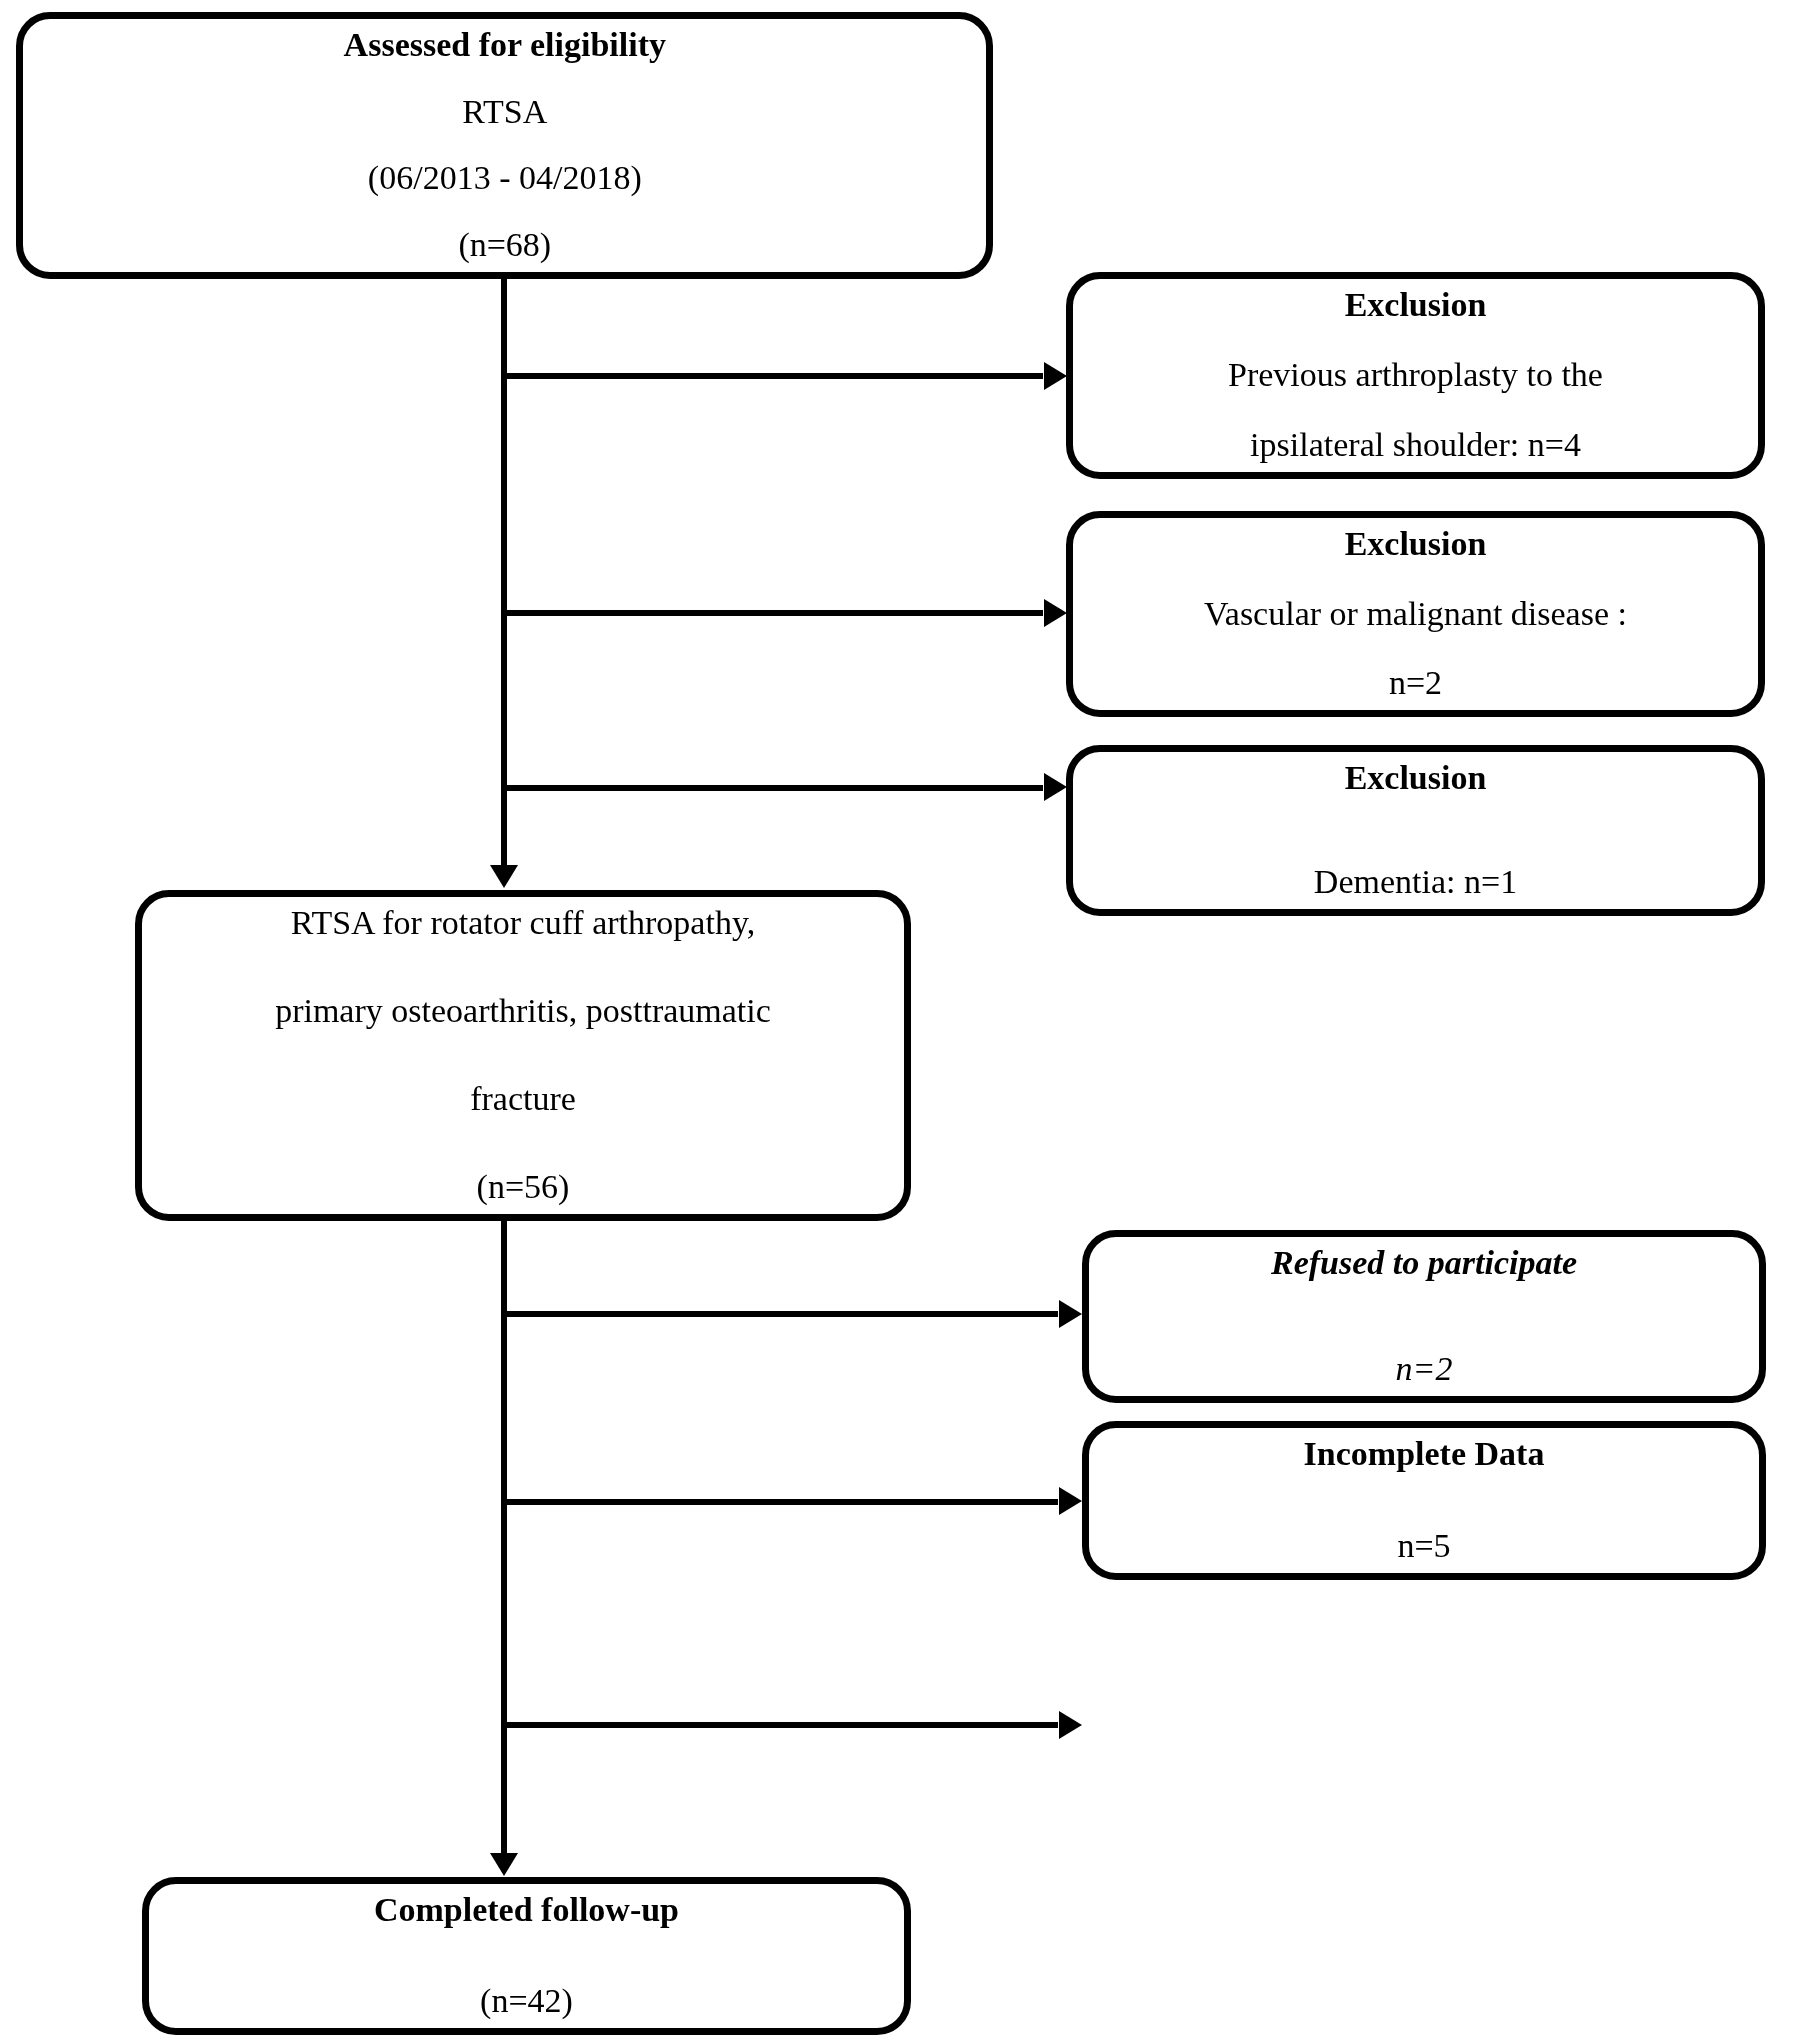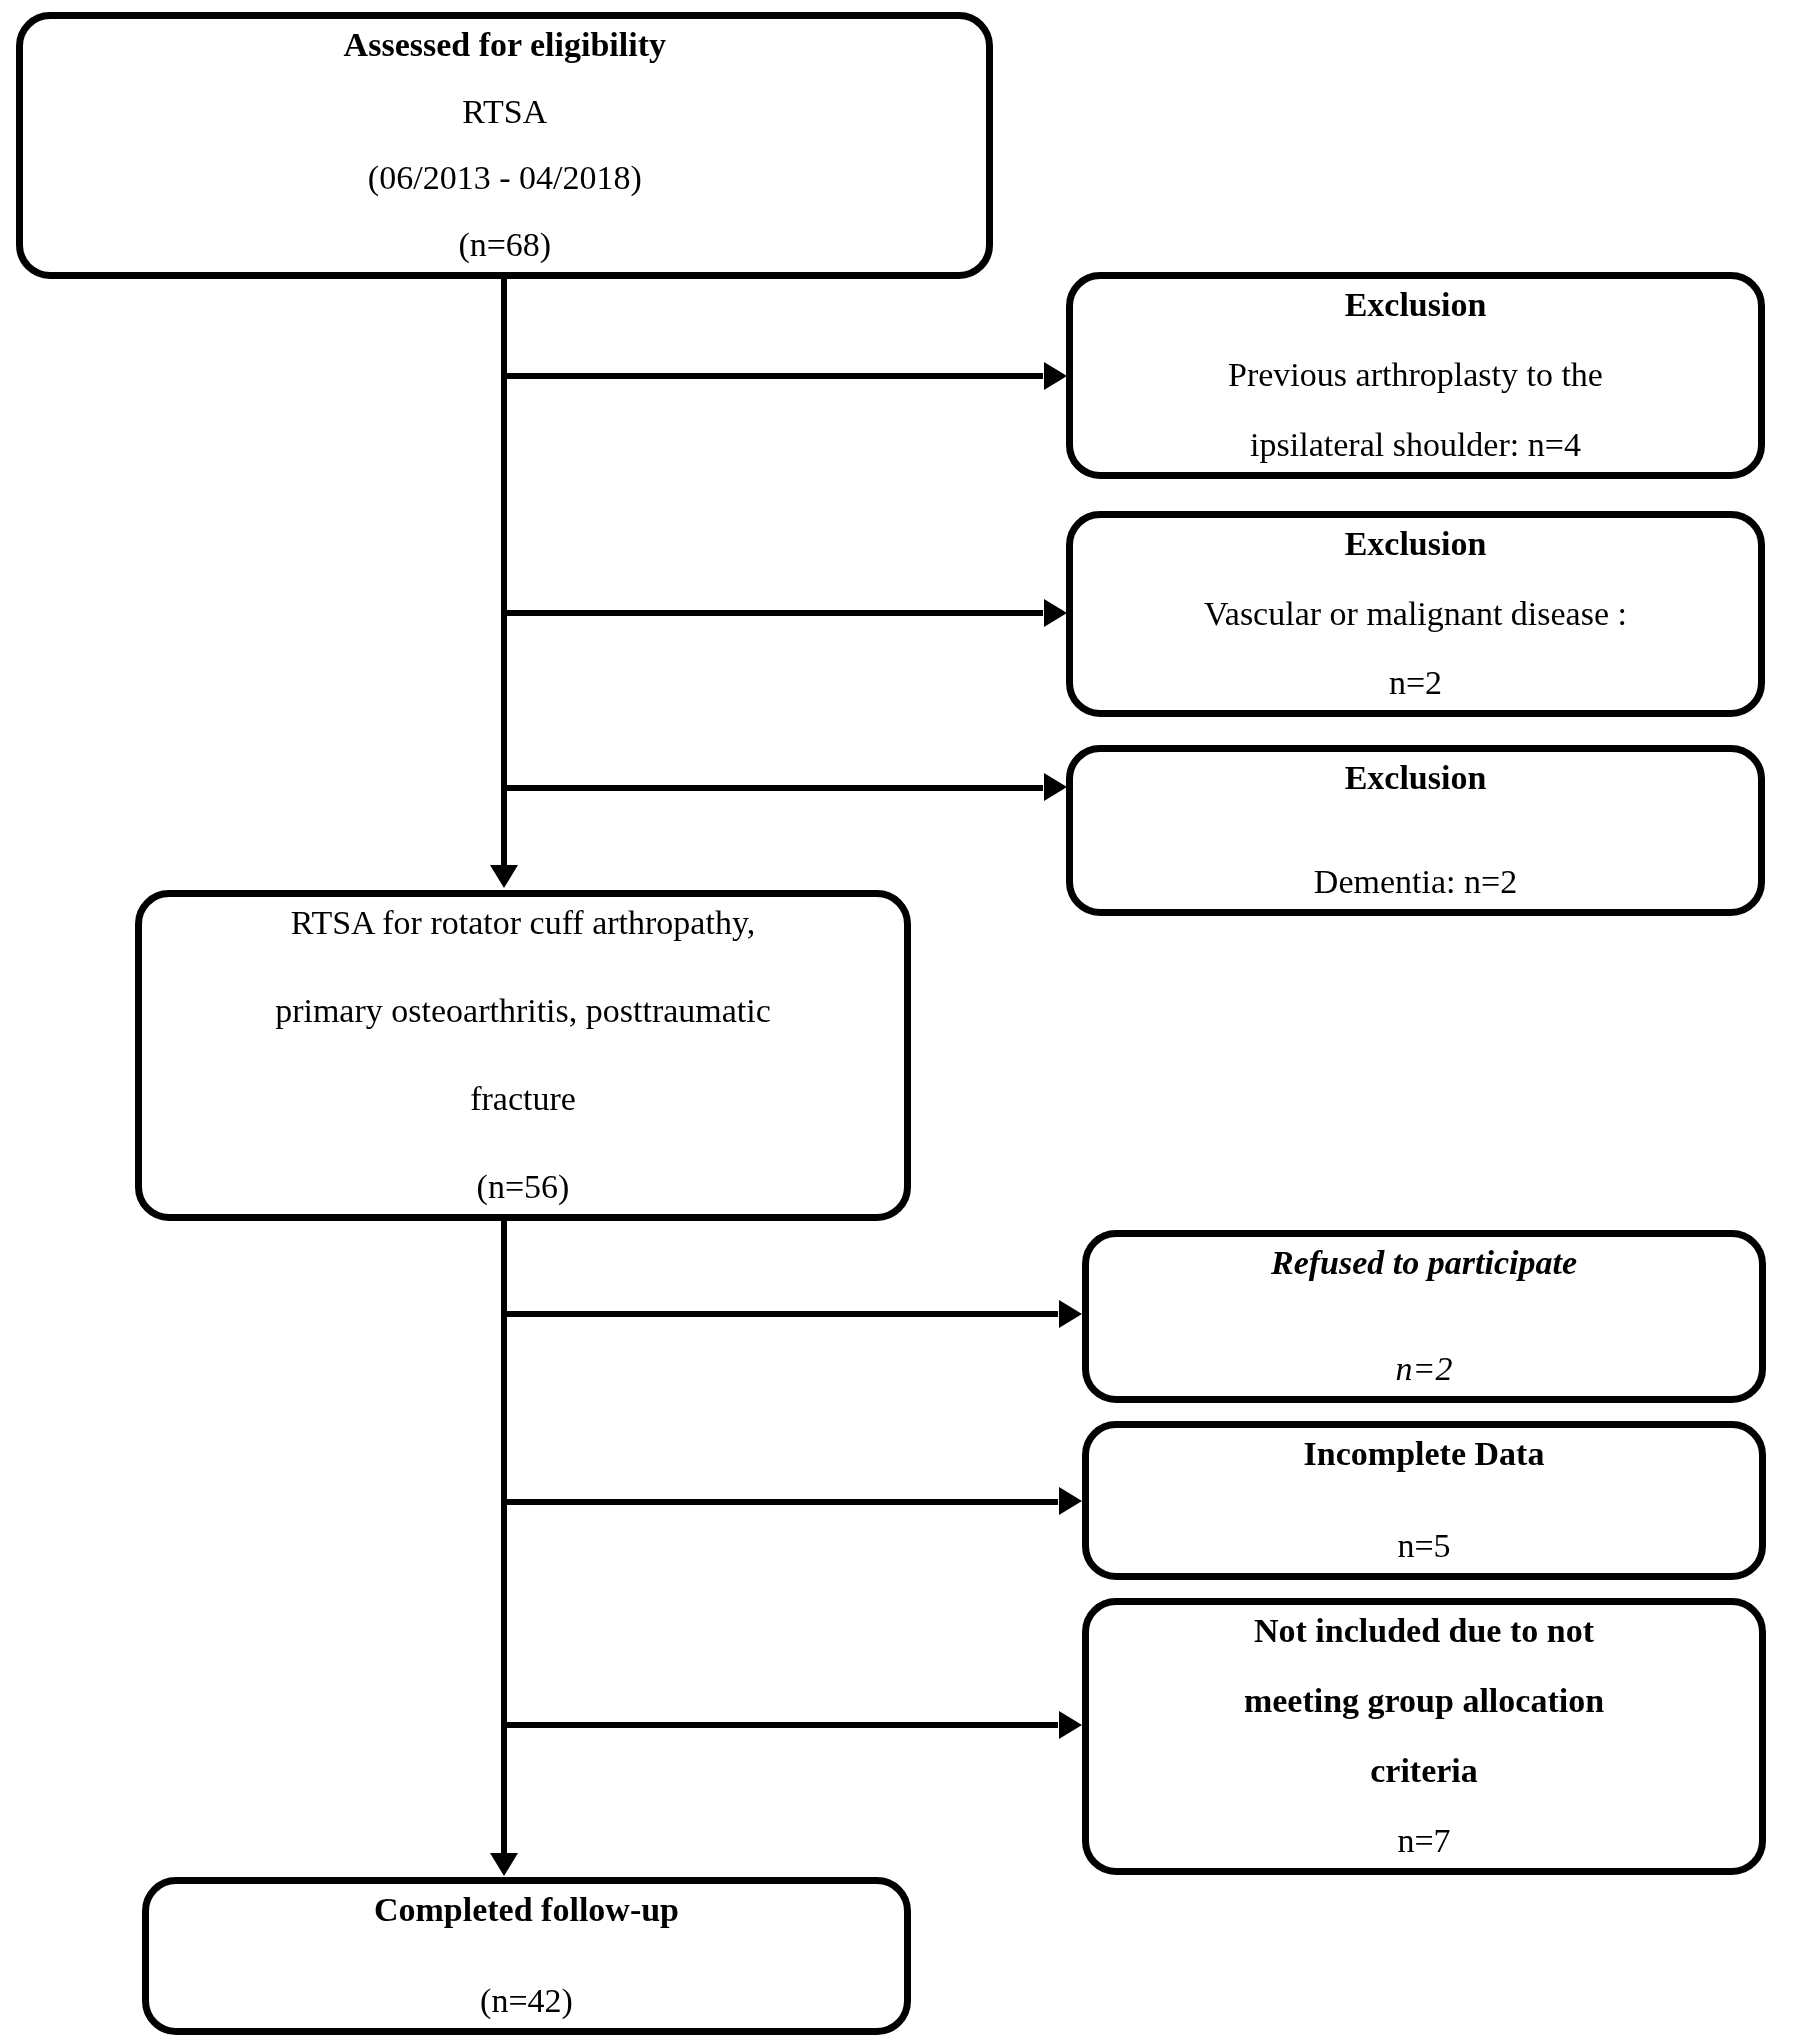--- a/index.html
+++ b/index.html
@@ -87,46 +87,40 @@
   </div>
 
   <div class="node" style="left:1066px; top:511px; width:699px; height:206px;">
     <span class="ln b">Exclusion</span>
     <span class="ln">Vascular or malignant disease :</span>
     <span class="ln">n=2</span>
   </div>
 
   <div class="node" style="left:1066px; top:745px; width:699px; height:171px;">
     <span class="ln b">Exclusion</span>
-    <span class="ln">Dementia: n=2</span>
+    <span class="ln">Dementia: n=1</span>
   </div>
 
   <div class="node" style="left:135px; top:890px; width:776px; height:331px;">
     <span class="ln">RTSA for rotator cuff arthropathy,</span>
     <span class="ln">primary osteoarthritis, posttraumatic</span>
     <span class="ln">fracture</span>
     <span class="ln">(n=56)</span>
   </div>
 
   <div class="node" style="left:1082px; top:1230px; width:684px; height:173px;font-style:italic;">
     <span class="ln b">Refused to participate</span>
     <span class="ln">n=2</span>
   </div>
 
   <div class="node" style="left:1082px; top:1421px; width:684px; height:159px;gap:31px;">
     <span class="ln b">Incomplete Data</span>
     <span class="ln">n=5</span>
   </div>
 
-  <div class="node" style="left:1082px; top:1598px; width:684px; height:277px;">
-    <span class="ln b">Not included due to not</span>
-    <span class="ln b">meeting group allocation</span>
-    <span class="ln b">criteria</span>
-    <span class="ln">n=7</span>
-  </div>
 
   <div class="node" style="left:142px; top:1877px; width:769px; height:158px;">
     <span class="ln b">Completed follow-up</span>
     <span class="ln">(n=42)</span>
   </div>
 
   <div class="vline" style="left:501px; top:279px; height:586px;"></div>
   <div class="arrow-down" style="left:490px; top:865px;"></div>
 
   <div class="hline" style="left:501px; top:373px; width:542px;"></div>

